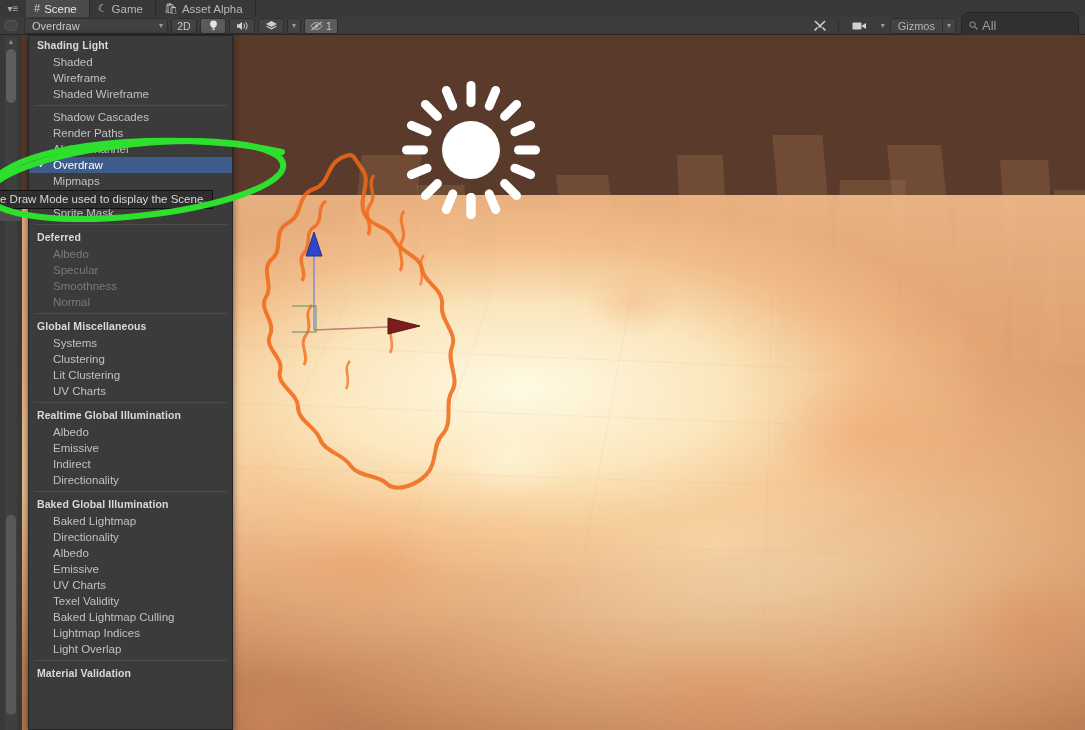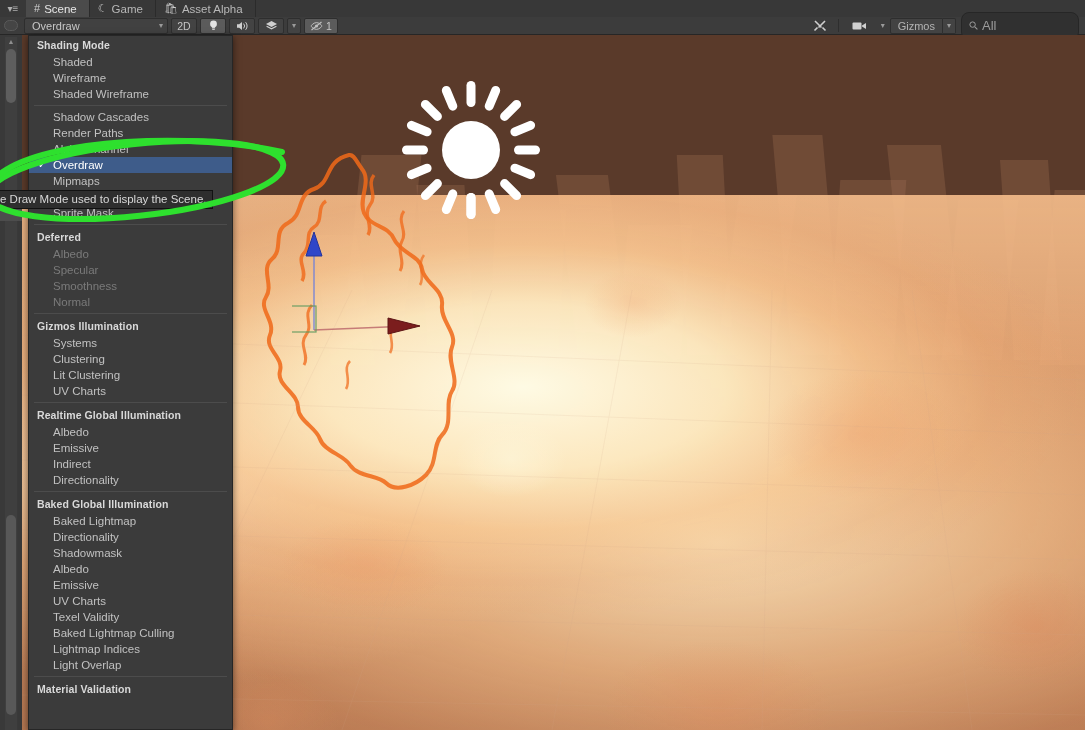--- a/index.html
+++ b/index.html
@@ -408,55 +408,54 @@
         <path d="M14 26 L22 2 L30 26 Z" fill="#2f46c8" stroke="#24349a" stroke-width="1"></path>
         <path d="M22 100 L118 96" stroke="#c07070" stroke-width="1.4" fill="none" opacity="0.9"></path>
         <path d="M96 88 L128 96 L96 104 Z" fill="#7b1d1d" stroke="#5c1414" stroke-width="1"></path>
         <rect x="-2" y="76" width="26" height="26" fill="none" stroke="#5f9a5f" stroke-width="1.2" opacity="0.9"></rect>
       </svg>
     </div>
   </div>
 
   <div class="menu">
     <div class="menu-inner" id="menu-inner">
-        <div class="mheader">Shading Mode</div>
+        <div class="mheader">Shading Light</div>
         <div class="mitem"><span>Shaded</span></div>
         <div class="mitem"><span>Wireframe</span></div>
         <div class="mitem"><span>Shaded Wireframe</span></div>
         <div class="msep"></div>
         <div class="mitem"><span>Shadow Cascades</span></div>
         <div class="mitem"><span>Render Paths</span></div>
         <div class="mitem"><span>Alpha Channel</span></div>
         <div class="mitem selected"><span class="check">✓</span><span>Overdraw</span></div>
         <div class="mitem"><span>Mipmaps</span></div>
         <div class="mitem"><span>Texture Streaming</span></div>
         <div class="mitem"><span>Sprite Mask</span></div>
         <div class="msep"></div>
         <div class="mheader">Deferred</div>
         <div class="mitem disabled"><span>Albedo</span></div>
         <div class="mitem disabled"><span>Specular</span></div>
         <div class="mitem disabled"><span>Smoothness</span></div>
         <div class="mitem disabled"><span>Normal</span></div>
         <div class="msep"></div>
-        <div class="mheader">Gizmos Illumination</div>
+        <div class="mheader">Global Miscellaneous</div>
         <div class="mitem"><span>Systems</span></div>
         <div class="mitem"><span>Clustering</span></div>
         <div class="mitem"><span>Lit Clustering</span></div>
         <div class="mitem"><span>UV Charts</span></div>
         <div class="msep"></div>
         <div class="mheader">Realtime Global Illumination</div>
         <div class="mitem"><span>Albedo</span></div>
         <div class="mitem"><span>Emissive</span></div>
         <div class="mitem"><span>Indirect</span></div>
         <div class="mitem"><span>Directionality</span></div>
         <div class="msep"></div>
         <div class="mheader">Baked Global Illumination</div>
         <div class="mitem"><span>Baked Lightmap</span></div>
         <div class="mitem"><span>Directionality</span></div>
-        <div class="mitem"><span>Shadowmask</span></div>
         <div class="mitem"><span>Albedo</span></div>
         <div class="mitem"><span>Emissive</span></div>
         <div class="mitem"><span>UV Charts</span></div>
         <div class="mitem"><span>Texel Validity</span></div>
         <div class="mitem"><span>Baked Lightmap Culling</span></div>
         <div class="mitem"><span>Lightmap Indices</span></div>
         <div class="mitem"><span>Light Overlap</span></div>
         <div class="msep"></div>
         <div class="mheader">Material Validation</div>
       </div>

